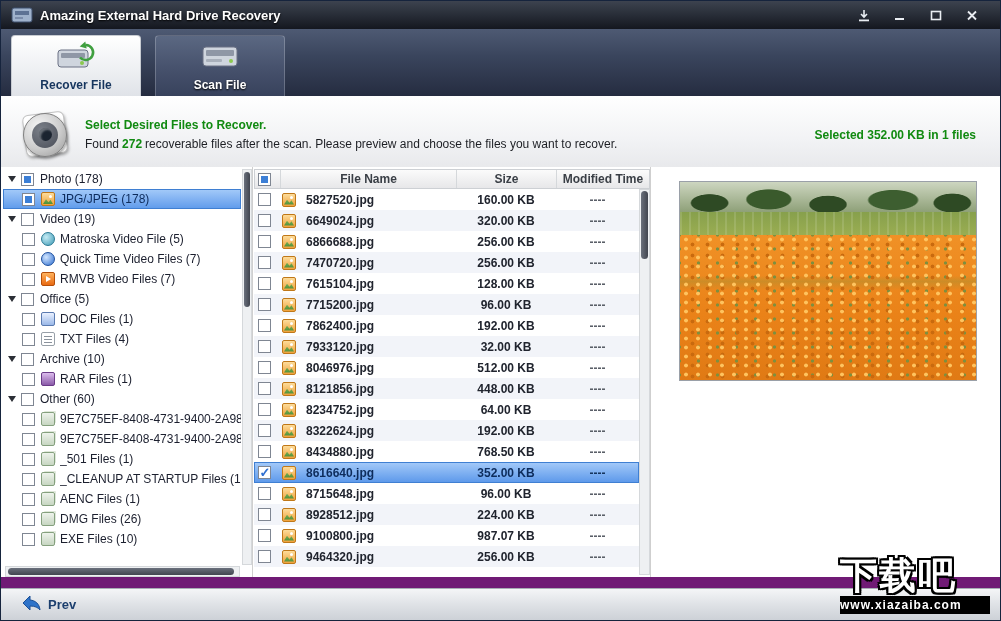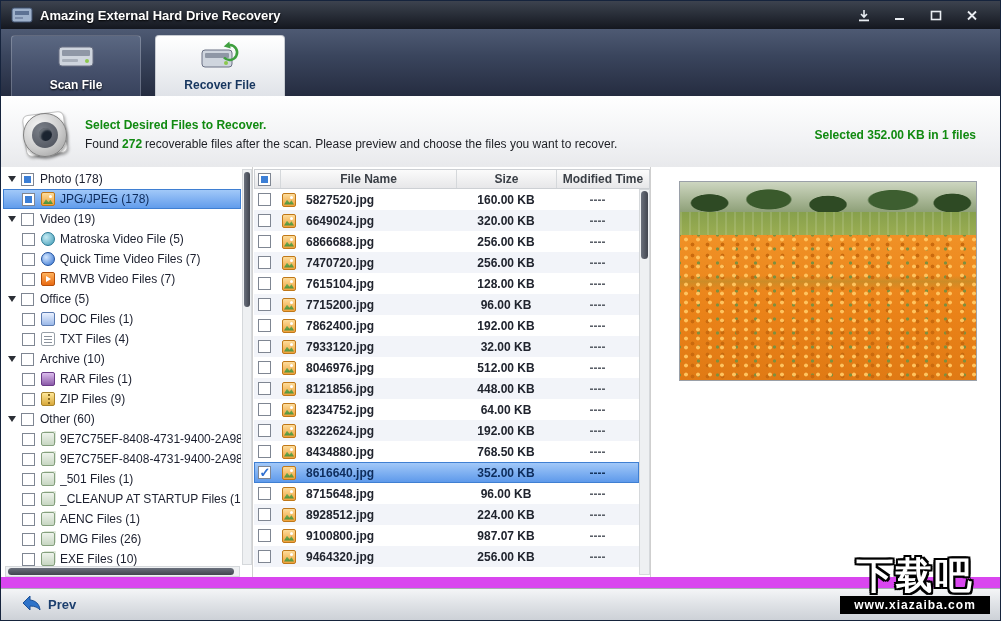--- a/index.html
+++ b/index.html
@@ -1,17 +1,17 @@
 <!DOCTYPE html>
 <html><head>
 <meta charset="utf-8">
 <style>
   * { margin:0; padding:0; box-sizing:border-box; }
   body { font-family:"Liberation Sans", sans-serif; background:#3a3d44; }
-  .app { position:relative; width:1001px; height:621px; background:#d946ef; border:1px solid #16243d; overflow:hidden; cursor:default; }
+  .app { position:relative; width:1001px; height:621px; background:#701a75; border:1px solid #16243d; overflow:hidden; cursor:default; }
 
   
   .titlebar { position:absolute; top:0; left:0; right:0; height:28px;
     background:linear-gradient(180deg,#3d434f 0%, #262b35 55%, #14171f 100%);
     display:flex; align-items:center; padding:0 10px; }
   .app-icon { display:flex; align-items:center; }
   .title { color:#fff; font-weight:bold; font-size:13px; margin-left:7px; text-shadow:0 1px 2px #000; }
   .win-controls { margin-left:auto; display:flex; gap:16px; align-items:center; padding-right:8px; }
   .wbtn { width:20px; height:16px; display:flex; align-items:center; justify-content:center; cursor:pointer; }
 
@@ -140,21 +140,21 @@
     background-position:0 0, 5px 4px, 9px 7px, 0 0, 0 0; }
 
   
   .footer { position:absolute; left:0; right:0; bottom:0; height:32px;
     background:linear-gradient(180deg,#f4f5f7 0%, #dfe2e6 50%, #cdd1d7 100%);
     border-top:1px solid #a8adb5; display:flex; align-items:center; padding-left:20px; }
   .prev { display:flex; align-items:center; gap:7px; cursor:pointer; }
   .prev-label { color:#1c3f6e; font-weight:bold; font-size:13px; }
 
   
-  .watermark { position:absolute; right:10px; bottom:6px; width:150px; text-align:center; z-index:50; }
+  .watermark { position:absolute; right:10px; bottom:6px; width:150px; text-align:left; z-index:50; }
   .wm-chars { font-size:37px; font-weight:bold; color:#fff; letter-spacing:2px; line-height:1.05;
     font-family:"DejaVu Sans", sans-serif;
     text-shadow:-2px -2px 0 #000, 2px -2px 0 #000, -2px 2px 0 #000, 2px 2px 0 #000,
                 -2px 0 0 #000, 2px 0 0 #000, 0 -2px 0 #000, 0 2px 0 #000; }
   .wm-url { display:block; background:#000; color:#fff; font-size:12px; letter-spacing:1px; padding:2px 0; font-weight:bold; }
 </style>
 </head>
 <body>
 
 <div class="app">
@@ -187,43 +187,43 @@
       </span>
       <span class="wbtn">
         <svg width="12" height="11" viewBox="0 0 12 11">
             <path d="M2 1.5 10 9.5M10 1.5 2 9.5" stroke="#e9edf2" stroke-width="1.8"></path>
           </svg>
       </span>
     </div>
   </div>
 
   <div class="tabstrip">
-    <div class="tab inactive">
-      <span class="tab-icon">
-        <svg width="40" height="30" viewBox="0 0 40 30">
-            <rect x="3" y="6" width="34" height="19" rx="3" fill="#cfd5de" stroke="#6a7184"></rect>
-            <rect x="6" y="9" width="28" height="6" rx="1" fill="#8f97a6"></rect>
-            <rect x="6" y="18" width="16" height="3" rx="1" fill="#a9b0bb"></rect>
-            <circle cx="31" cy="20" r="2" fill="#8bc84e"></circle>
-          </svg>
-      </span>
-      <span class="tab-label">Scan File</span>
-    </div>
     <div class="tab active">
       <span class="tab-icon">
         <svg width="40" height="30" viewBox="0 0 40 30">
             <rect x="2" y="9" width="30" height="17" rx="3" fill="#cfd5de" stroke="#6a7184"></rect>
             <rect x="5" y="12" width="24" height="5" rx="1" fill="#8f97a6"></rect>
             <circle cx="26" cy="22" r="2" fill="#8bc84e"></circle>
             <path d="M30 4 a7.5 7.5 0 1 1 -6 12.5" fill="none" stroke="#3f9f3f" stroke-width="2.6"></path>
             <path d="M29.3 0.5 l1.4 7 -7 -2 z" fill="#3f9f3f"></path>
           </svg>
       </span>
       <span class="tab-label">Recover File</span>
     </div>
+    <div class="tab inactive">
+      <span class="tab-icon">
+        <svg width="40" height="30" viewBox="0 0 40 30">
+            <rect x="3" y="6" width="34" height="19" rx="3" fill="#cfd5de" stroke="#6a7184"></rect>
+            <rect x="6" y="9" width="28" height="6" rx="1" fill="#8f97a6"></rect>
+            <rect x="6" y="18" width="16" height="3" rx="1" fill="#a9b0bb"></rect>
+            <circle cx="31" cy="20" r="2" fill="#8bc84e"></circle>
+          </svg>
+      </span>
+      <span class="tab-label">Scan File</span>
+    </div>
   </div>
 
   <div class="banner">
     <div class="banner-icon">
       <div class="tile"></div>
       <div class="lens">
           <div class="lens-mid">
             <div class="lens-core"></div>
           </div>
         </div>
@@ -286,25 +286,20 @@
           </div>
           <div class="tree-row group">
             <span class="arrow"></span>
             <span class="cb unchecked"></span>
             <span class="tlabel">Archive (10)</span>
           </div>
           <div class="tree-row">
             <span class="cb unchecked"></span>
             <span class="ficon rar-icon"></span>
             <span class="tlabel">RAR Files (1)</span>
-          </div>
-          <div class="tree-row">
-            <span class="cb unchecked"></span>
-            <span class="ficon zip-icon"></span>
-            <span class="tlabel">ZIP Files (9)</span>
           </div>
           <div class="tree-row group">
             <span class="arrow"></span>
             <span class="cb unchecked"></span>
             <span class="tlabel">Other (60)</span>
           </div>
           <div class="tree-row">
             <span class="cb unchecked"></span>
             <span class="ficon file-stack-icon"></span>
             <span class="tlabel">9E7C75EF-8408-4731-9400-2A9819D19</span>

